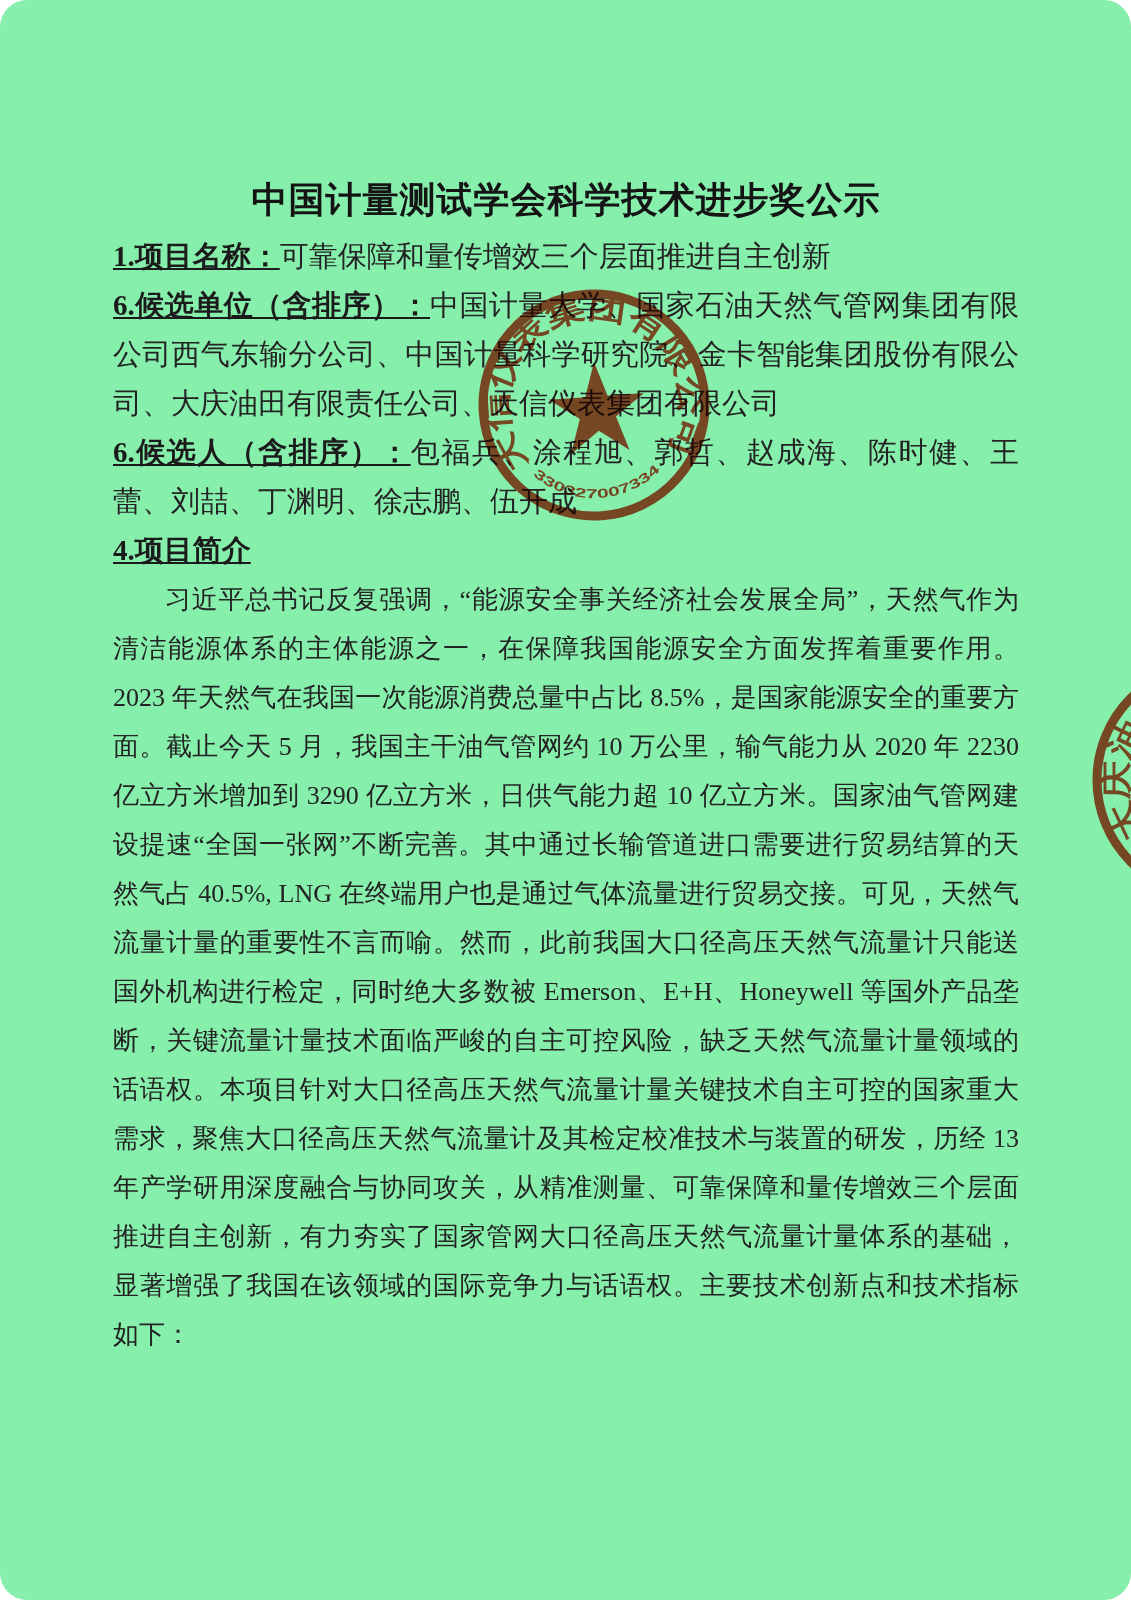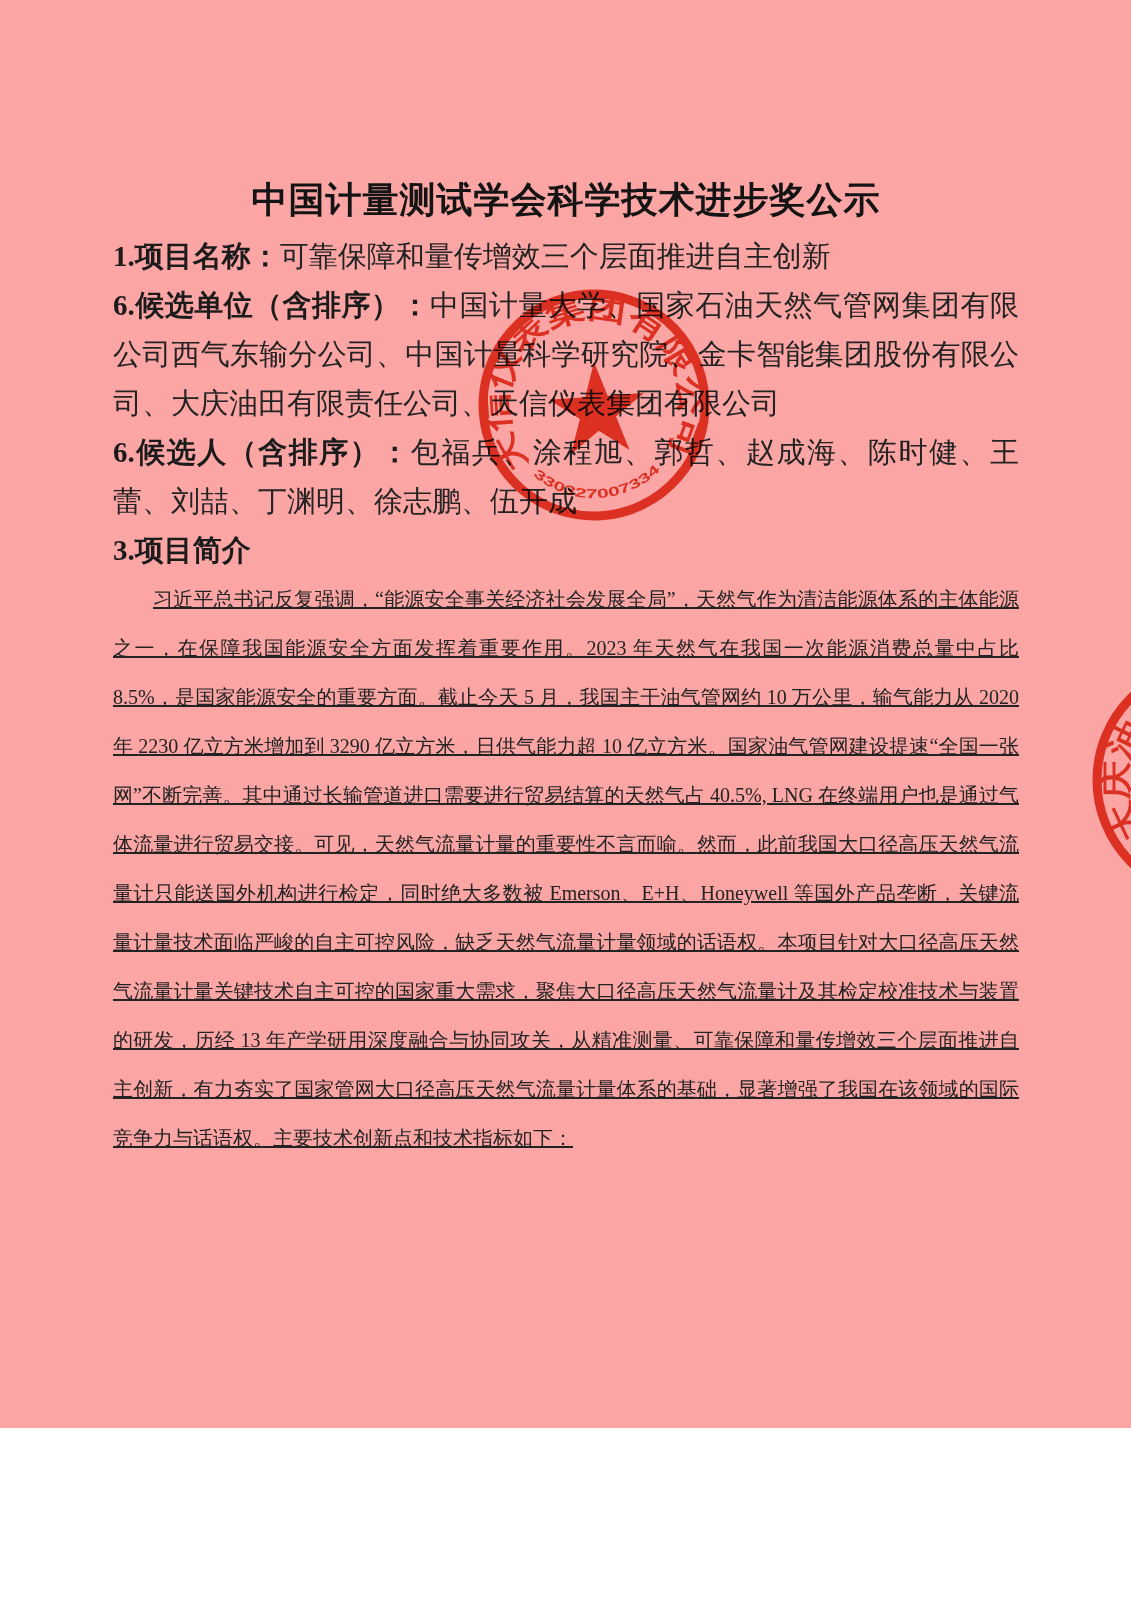--- a/index.html
+++ b/index.html
@@ -1,23 +1,24 @@
 <!DOCTYPE html>
 <html><head>
 <meta charset="utf-8">
 <style>
   html, body { margin: 0; padding: 0; }
   .page {
     position: relative;
     width: 1131px;
-    height: 1428px;
-    background: #fca5a5;
+    height: 1600px;
+    background: #86efac;
     overflow: hidden;
     font-family: "Liberation Serif", serif;
     color: #262626;
+    border-radius: 27px;
   }
   .doc {
     position: absolute;
     left: 113px;
     top: 176px;
     width: 906px;
   }
   .doc-title {
     margin: 0 0 8px 0;
     font-family: "Liberation Sans", sans-serif;
@@ -31,29 +32,29 @@
   .sec-para {
     margin: 0;
     font-size: 29px;
     line-height: 49px;
     text-align: justify;
     color: #232323;
   }
   .sec-label {
     font-weight: bold;
     color: #1b1b1b;
+    text-decoration: underline;
   }
   .intro-para {
     margin: 0;
-    font-size: 20px;
+    font-size: 26px;
     line-height: 49px;
     text-align: justify;
     text-indent: 2em;
     color: #232323;
-    text-decoration: underline;
   }
   .seal {
     position: absolute;
     mix-blend-mode: multiply;
     opacity: 0.92;
     pointer-events: none;
   }
   .seal-main { left: 474px; top: 285px; transform: rotate(-4deg); }
   .seal-edge { left: 1085px; top: 652px; }
   .seal text {
@@ -76,21 +77,21 @@
 
     <p class="sec-para">
       <span class="sec-label">6.候选单位（含排序）：</span><span>中国计量大学、国家石油天然气管网集团有限公司西气东输分公司、中国计量科学研究院、金卡智能集团股份有限公司、大庆油田有限责任公司、天信仪表集团有限公司</span>
     </p>
 
     <p class="sec-para">
       <span class="sec-label">6.候选人（含排序）：</span><span>包福兵、涂程旭、郭哲、赵成海、陈时健、王蕾、刘喆、丁渊明、徐志鹏、伍开成</span>
     </p>
 
     <p class="sec-para">
-      <span class="sec-label">3.项目简介</span><span></span>
+      <span class="sec-label">4.项目简介</span><span></span>
     </p>
 
     <p class="intro-para">习近平总书记反复强调，“能源安全事关经济社会发展全局”，天然气作为清洁能源体系的主体能源之一，在保障我国能源安全方面发挥着重要作用。2023 年天然气在我国一次能源消费总量中占比 8.5%，是国家能源安全的重要方面。截止今天 5 月，我国主干油气管网约 10 万公里，输气能力从 2020 年 2230 亿立方米增加到 3290 亿立方米，日供气能力超 10 亿立方米。国家油气管网建设提速“全国一张网”不断完善。其中通过长输管道进口需要进行贸易结算的天然气占 40.5%, LNG 在终端用户也是通过气体流量进行贸易交接。可见，天然气流量计量的重要性不言而喻。然而，此前我国大口径高压天然气流量计只能送国外机构进行检定，同时绝大多数被 Emerson、E+H、Honeywell 等国外产品垄断，关键流量计量技术面临严峻的自主可控风险，缺乏天然气流量计量领域的话语权。本项目针对大口径高压天然气流量计量关键技术自主可控的国家重大需求，聚焦大口径高压天然气流量计及其检定校准技术与装置的研发，历经 13 年产学研用深度融合与协同攻关，从精准测量、可靠保障和量传增效三个层面推进自主创新，有力夯实了国家管网大口径高压天然气流量计量体系的基础，显著增强了我国在该领域的国际竞争力与话语权。主要技术创新点和技术指标如下：</p>
 
   </div>
 
   <svg class="seal seal-main" width="240" height="240" viewBox="0 0 240 240">
     <defs>
       <path id="arcMainText" d="M 51.4 173.6 A 87 87 0 1 1 188.6 173.6" fill="none"></path>
       <path id="arcMainSerial" d="M 54.2 185.8 A 93 93 0 0 0 185.8 185.8" fill="none"></path>

